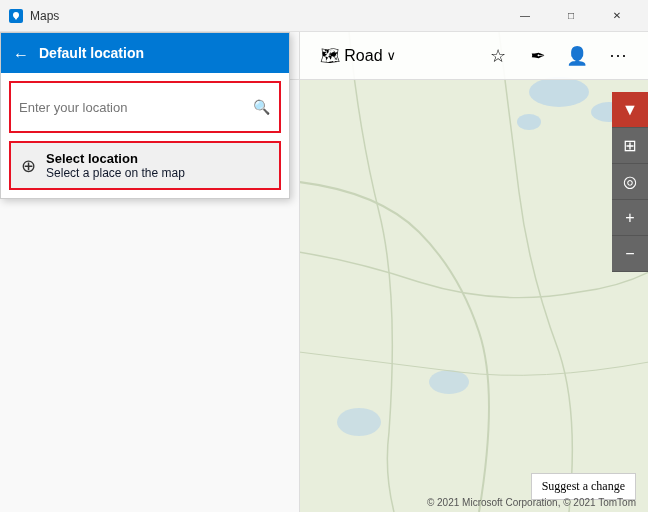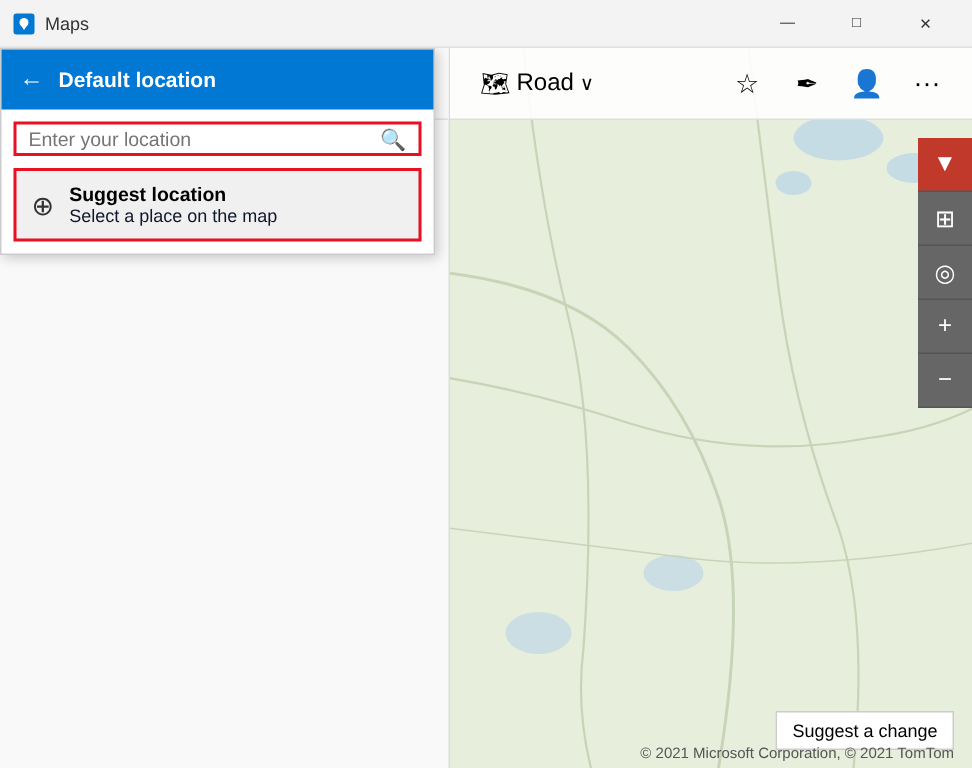--- a/index.html
+++ b/index.html
@@ -126,21 +126,21 @@
     }
 
     
     .search-container {
       margin: 8px;
       border: 2px solid #e81123;
       display: flex;
       align-items: center;
       background: #fff;
       padding: 0 8px;
-      height: 23px;
+      height: 52px;
     }
     .search-input {
       flex: 1;
       border: none;
       outline: none;
       font-size: 13px;
       color: #555;
       background: transparent;
     }
     .search-icon {
@@ -264,20 +264,21 @@
     .suggest-btn {
       position: absolute;
       bottom: 12px;
       right: 12px;
       background: #fff;
       border: 1px solid #ccc;
       padding: 5px 10px;
       font-size: 12px;
       cursor: pointer;
       z-index: 5;
+      font-family: Liberation Serif, serif;
     }
 
     
     .copyright {
       position: absolute;
       bottom: 4px;
       right: 12px;
       font-size: 10px;
       color: #555;
       z-index: 5;
@@ -348,21 +349,21 @@
       </div>
 
       <div class="search-container">
         <input class="search-input" type="text" placeholder="Enter your location" style="">
         <span class="search-icon">🔍</span>
       </div>
 
       <div class="choose-location-item">
         <span class="choose-location-icon">⊕</span>
         <div class="choose-location-text">
-          <div class="choose-location-label">Suggest location</div>
+          <div class="choose-location-label">Select location</div>
           <div class="choose-location-sub">Select a place on the map</div>
         </div>
       </div>
     </div>
   </div>
 
   <div class="map-area">
 
     <svg class="map-svg" viewBox="0 0 350 480" preserveAspectRatio="xMidYMid slice">
 

